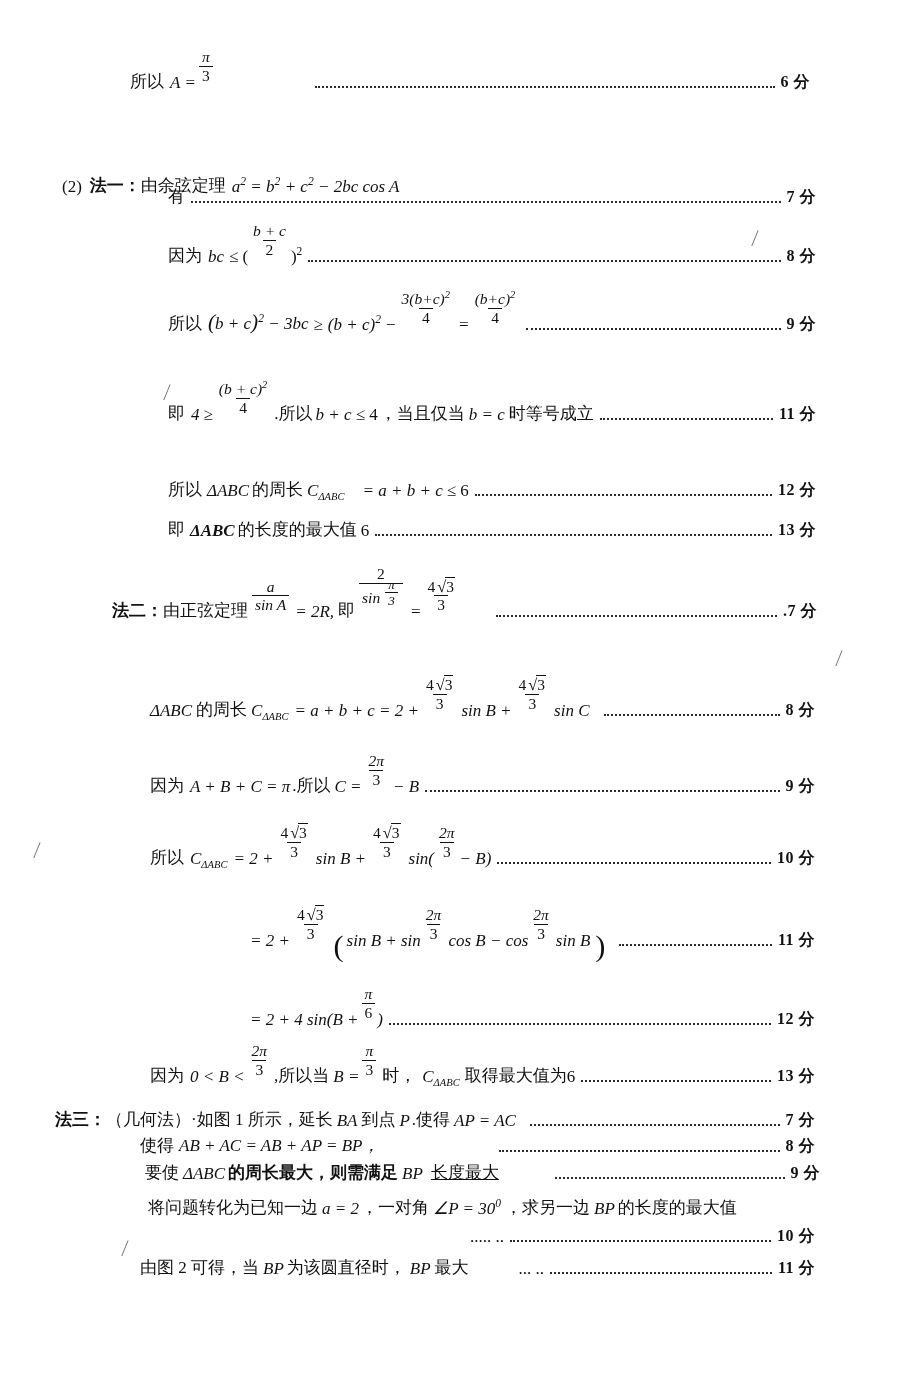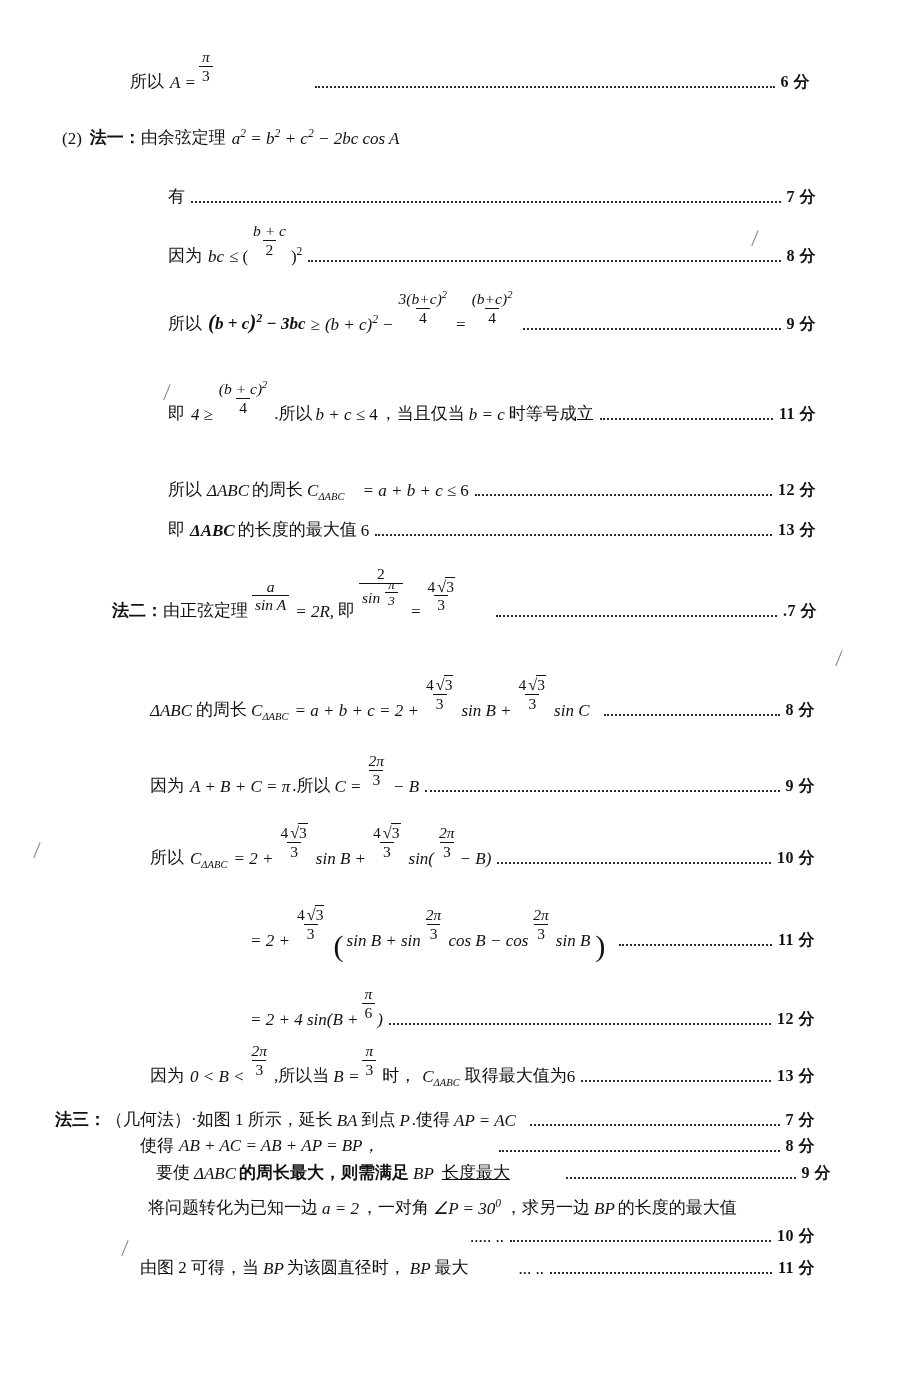--- a/index.html
+++ b/index.html
@@ -120,21 +120,21 @@
     <span class="frac txt" style="margin-left:4px;">
       <span class="num it">π</span>
       <span class="den">3</span>
     </span>
     <span class="dots" style="margin-left:100px;"></span>
     <span class="score">6 分</span>
   </div>
 
   <div class="line abs" style="left:62px; top:126px;">
     <span class="txt">(2)</span>
-    <span class="txt bd" style="margin-left:8px;">法一：</span>
+    <span class="txt bd" style="margin-left:8px;margin-top:48px;">法一：</span>
     <span class="txt">由余弦定理</span>
     <span class="txt it" style="margin-left:6px;">
       a<span class="sup">2</span> = b<span class="sup">2</span> + c<span class="sup">2</span> − 2bc cos A
     </span>
   </div>
 
   <div class="line abs" style="left:168px; top:185px; width:648px;">
     <span class="txt">有</span>
     <span class="dots"></span>
     <span class="score">7 分</span>
@@ -149,21 +149,21 @@
       <span class="num it">b + c</span>
       <span class="den">2</span>
     </span>
     <span class="txt">)<span class="sup">2</span></span>
     <span class="dots"></span>
     <span class="score">8 分</span>
   </div>
 
   <div class="line abs" style="left:168px; top:300px; width:648px;">
     <span class="txt">所以</span>
-    <span class="txt it" style="margin-left:6px;font-weight:bold;">
+    <span class="txt it" style="margin-left:6px;">
       <span style="font-size:1.25em;">(</span>b + c<span style="font-size:1.25em;">)</span><span class="sup">2</span> − 3bc
     </span>
     <span class="txt" style="margin-left:5px;">≥</span>
     <span class="txt it" style="margin-left:5px;">
       (b + c)<span class="sup">2</span>
     </span>
     <span class="txt" style="margin-left:5px;">−</span>
     <span class="frac txt" style="margin-left:3px;">
       <span class="num it">3(b+c)<span class="sup">2</span></span>
       <span class="den">4</span>
@@ -367,21 +367,21 @@
     <span class="score">7 分</span>
   </div>
 
   <div class="line abs" style="left:140px; top:1134px; width:675px;">
     <span class="txt">使得</span>
     <span class="txt it" style="margin-left:5px;">AB + AC = AB + AP = BP，</span>
     <span class="dots" style="margin-left:120px;"></span>
     <span class="score">8 分</span>
   </div>
 
-  <div class="line abs" style="left:156px; top:1161px; width:675px;">
+  <div class="line abs" style="left:145px; top:1161px; width:675px;">
     <span class="txt">要使</span>
     <span class="txt it" style="margin-left:4px;">ΔABC</span>
     <span class="txt" style="margin-left:3px;font-weight:bold;">的周长最大，则需满足</span>
     <span class="txt it" style="margin-left:4px;">BP</span>
     <span class="txt" style="margin-left:8px;text-decoration:underline;">长度最大</span>
     <span class="dots" style="margin-left:56px;"></span>
     <span class="score">9 分</span>
   </div>
 
   <div class="line abs" style="left:148px; top:1196px;">

